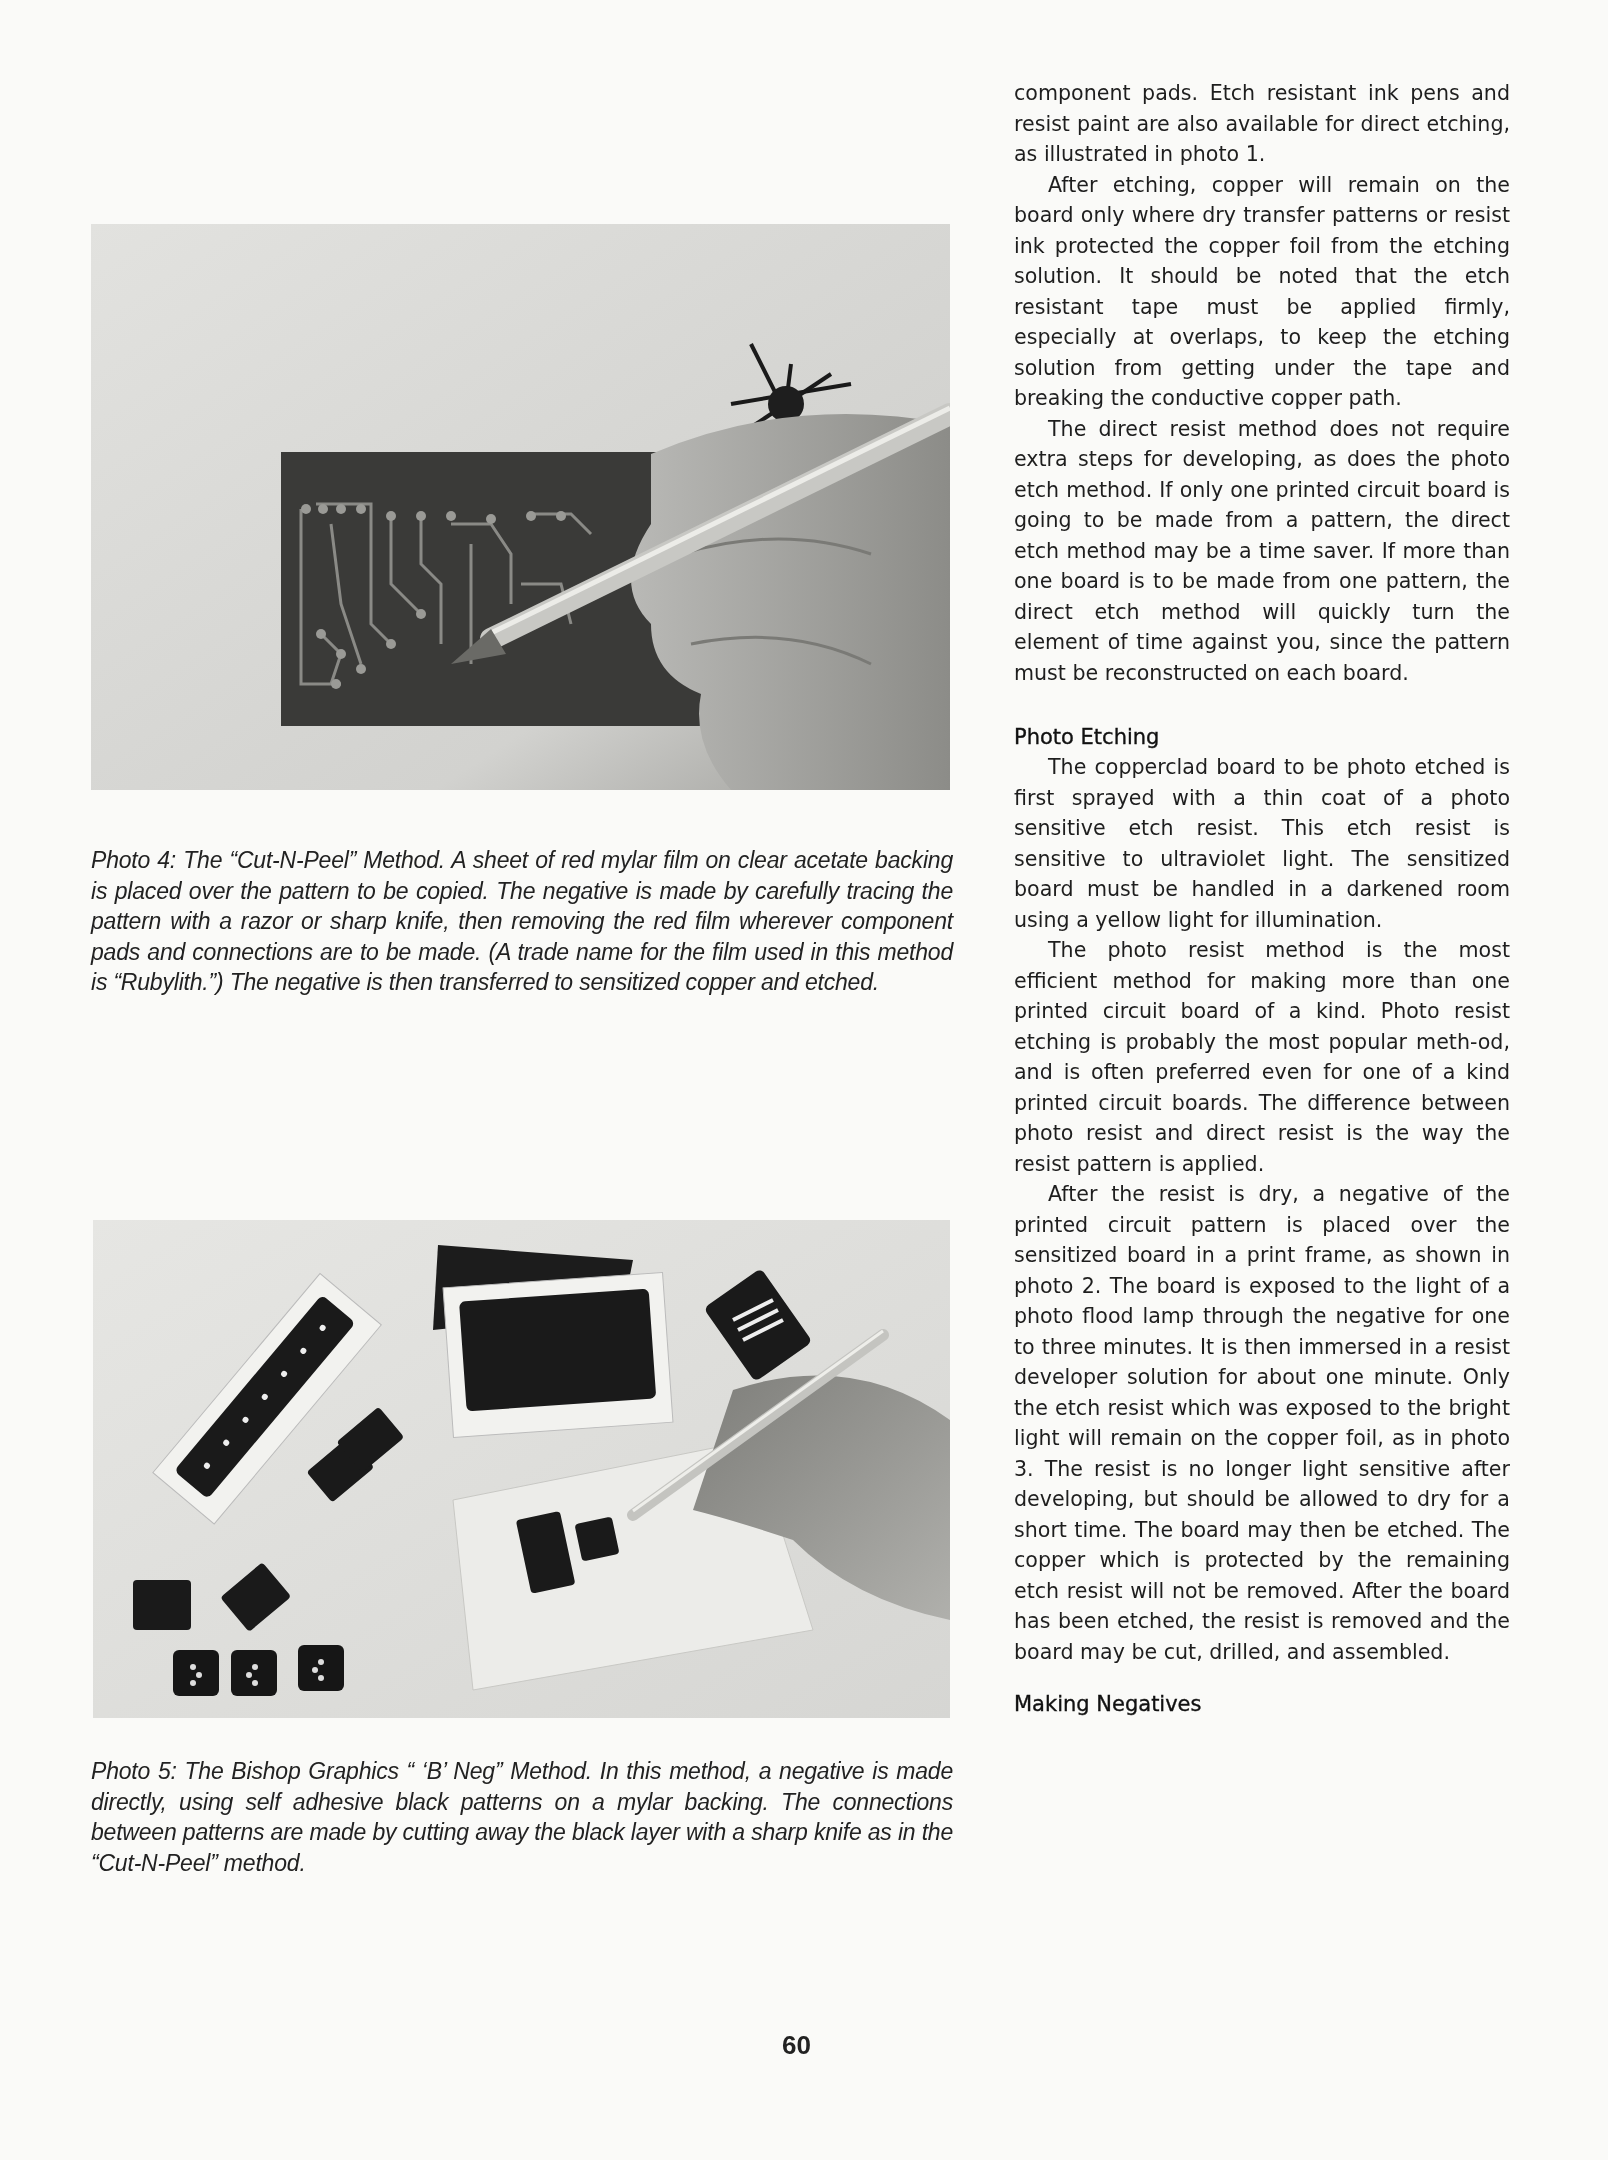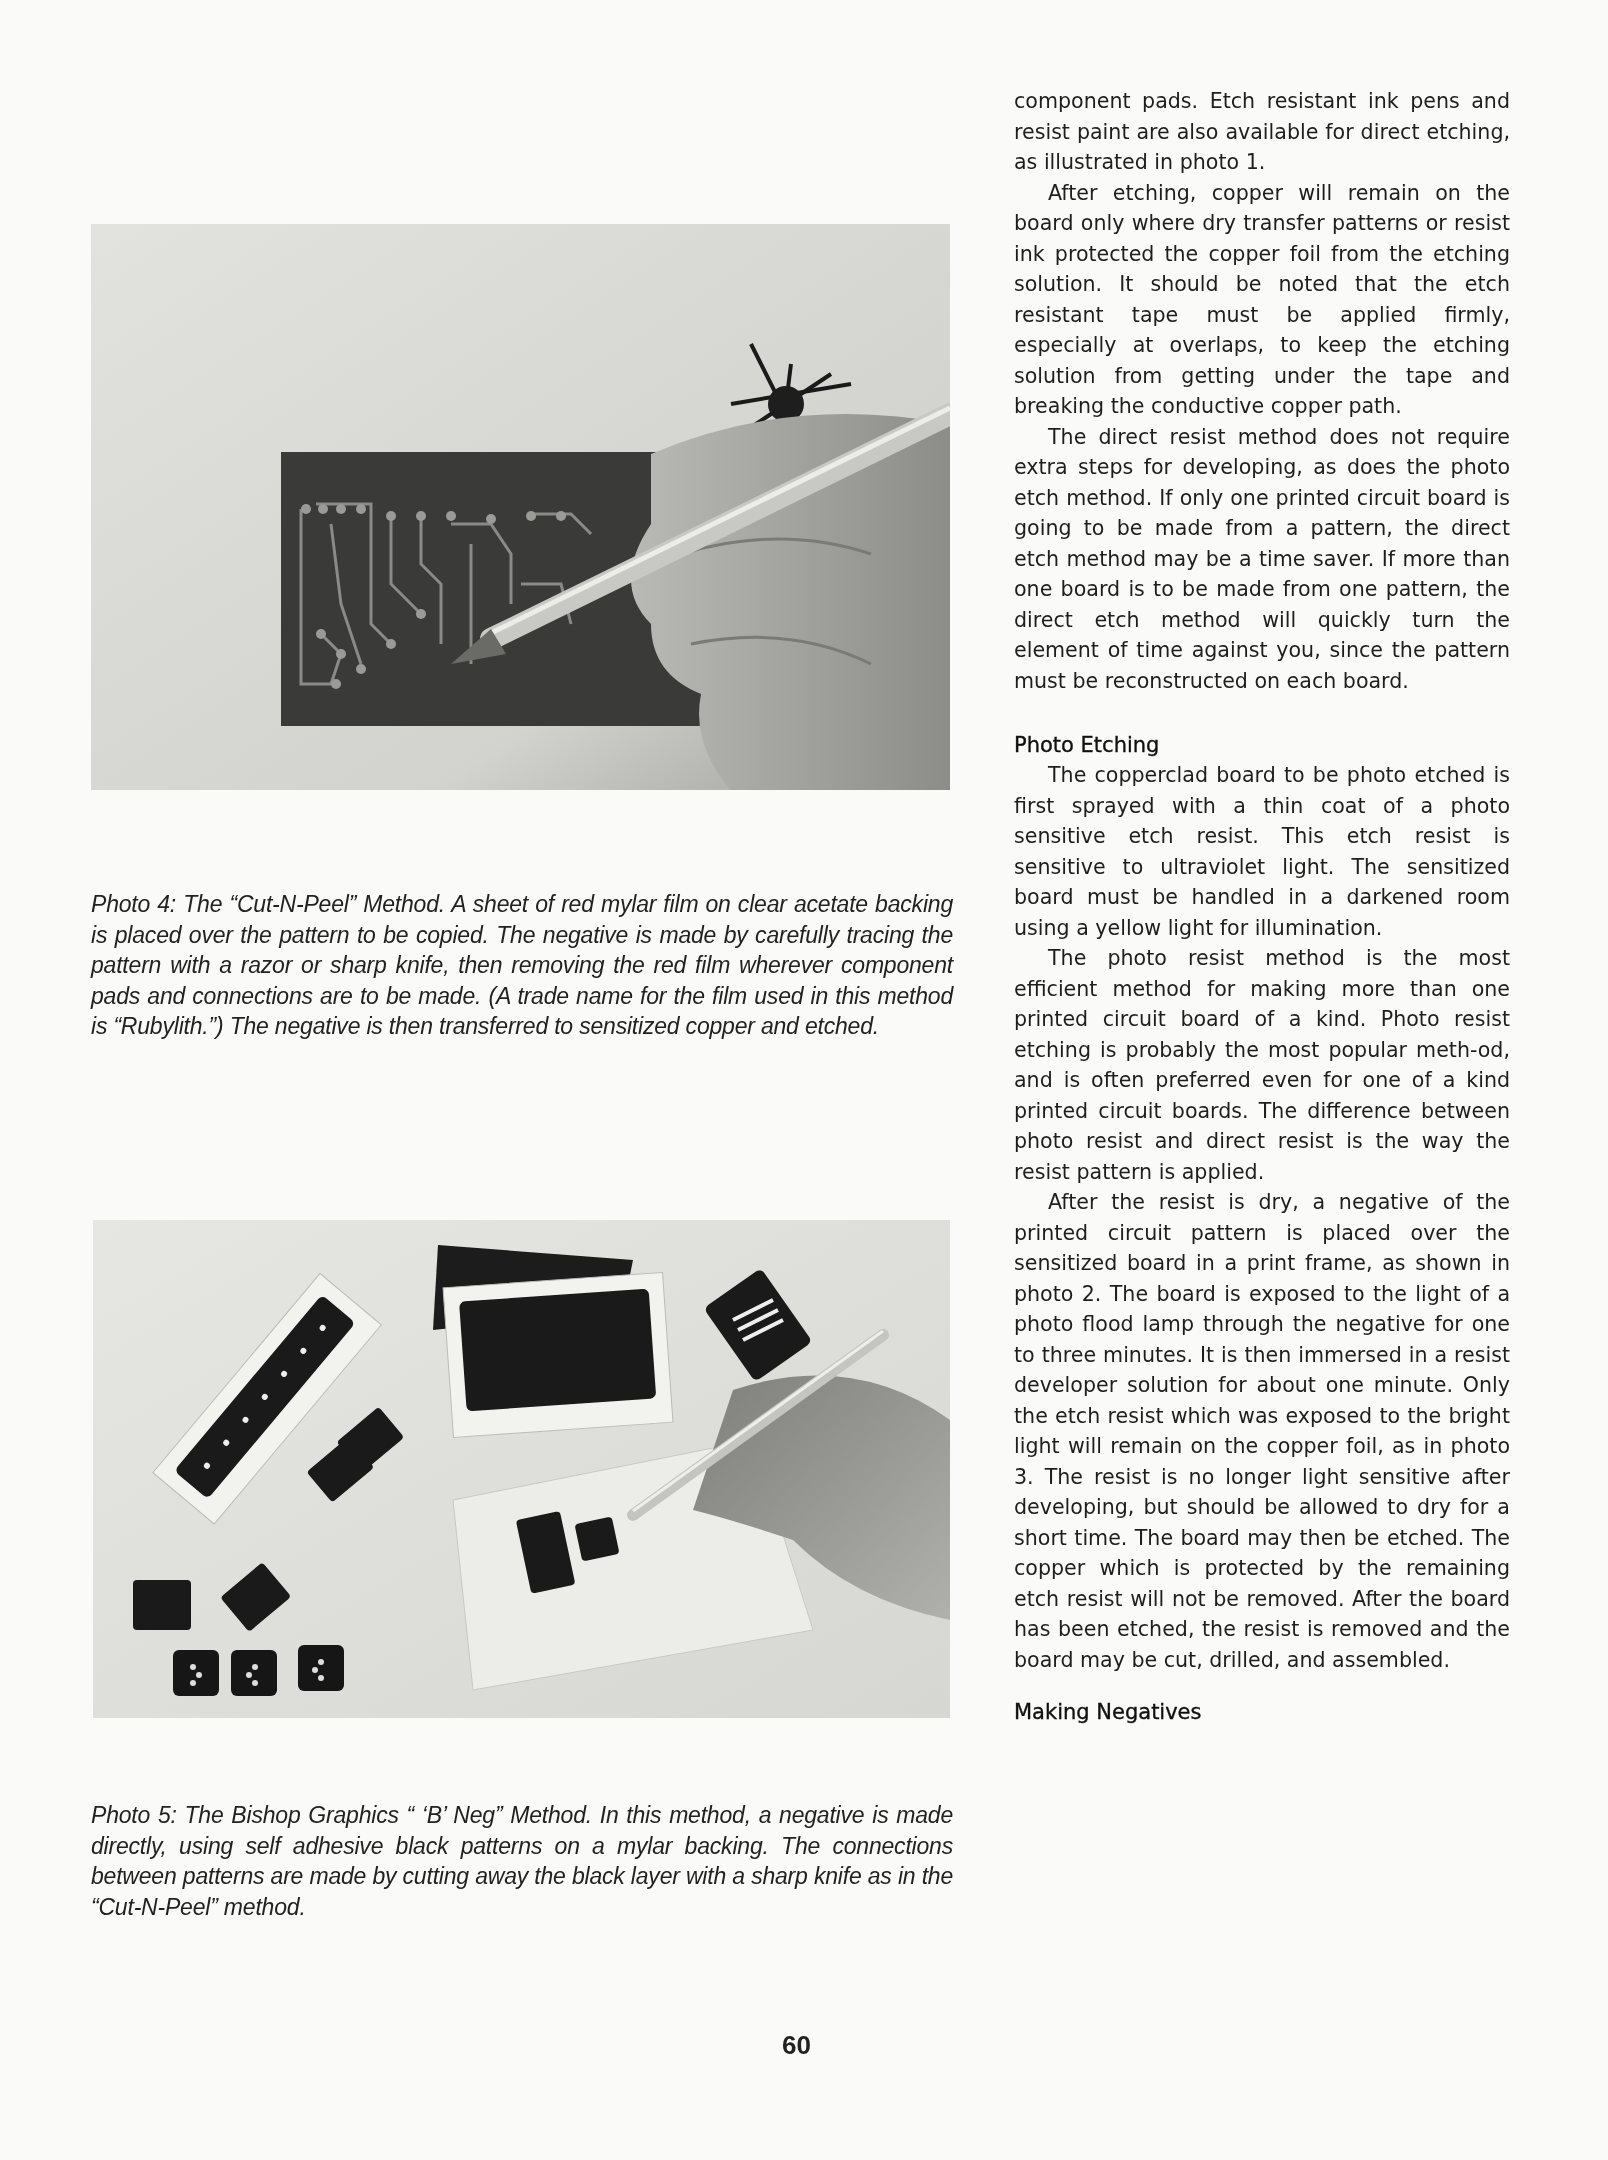--- a/index.html
+++ b/index.html
@@ -20,21 +20,20 @@
   .caption {
     position: absolute;
     left: 91px; width: 862px;
     font-family: "Liberation Sans", sans-serif;
     font-style: italic;
     font-size: 23px;
     line-height: 30.6px;
     text-align: justify;
     letter-spacing: -0.2px;
     color: #222;
-    margin-top: 44px;
   }
   .column {
     position: absolute;
     left: 1014px; width: 496px;
     font-family: "DejaVu Sans", sans-serif;
     font-size: 20.6px;
     line-height: 30.5px;
     text-align: justify;
     color: #1e1e1e;
   }
@@ -196,21 +195,21 @@
 
     <path d="M640 170 Q760 130 857 200 L857 400 Q760 380 700 320 Q640 300 600 290 Q620 230 640 170 Z" fill="url(#hand5)"></path>
 
     <line x1="790" y1="115" x2="540" y2="295" stroke="#c4c4c0" stroke-width="12" stroke-linecap="round"></line>
     <line x1="790" y1="111" x2="540" y2="291" stroke="#eeeeea" stroke-width="3"></line>
   </svg>
 </div>
 
 <div class="caption" style="top:1756px;">Photo 5: The Bishop Graphics “ ‘B’ Neg” Method. In this method, a negative is made directly, using self adhesive black patterns on a mylar backing. The connections between patterns are made by cutting away the black layer with a sharp knife as in the “Cut-N-Peel” method.</div>
 
-<div class="column" style="top:86px;">
+<div class="column" style="top:78px;">
   <p class="noindent">component pads. Etch resistant ink pens and resist paint are also available for direct etching, as illustrated in photo 1.</p>
   <p>After etching, copper will remain on the board only where dry transfer patterns or resist ink protected the copper foil from the etching solution. It should be noted that the etch resistant tape must be applied firmly, especially at overlaps, to keep the etching solution from getting under the tape and breaking the conductive copper path.</p>
   <p>The direct resist method does not require extra steps for developing, as does the photo etch method. If only one printed circuit board is going to be made from a pattern, the direct etch method may be a time saver. If more than one board is to be made from one pattern, the direct etch method will quickly turn the element of time against you, since the pattern must be reconstructed on each board.</p>
 
   <h2 style="margin-top:34px; ">Photo Etching</h2>
   <p>The copperclad board to be photo etched is first sprayed with a thin coat of a photo sensitive etch resist. This etch resist is sensitive to ultraviolet light. The sensitized board must be handled in a darkened room using a yellow light for illumination.</p>
   <p>The photo resist method is the most efficient method for making more than one printed circuit board of a kind. Photo resist etching is probably the most popular meth-od, and is often preferred even for one of a kind printed circuit boards. The difference between photo resist and direct resist is the way the resist pattern is applied.</p>
   <p>After the resist is dry, a negative of the printed circuit pattern is placed over the sensitized board in a print frame, as shown in photo 2. The board is exposed to the light of a photo flood lamp through the negative for one to three minutes. It is then immersed in a resist developer solution for about one minute. Only the etch resist which was exposed to the bright light will remain on the copper foil, as in photo 3. The resist is no longer light sensitive after developing, but should be allowed to dry for a short time. The board may then be etched. The copper which is protected by the remaining etch resist will not be removed. After the board has been etched, the resist is removed and the board may be cut, drilled, and assembled.</p>
 
   <h2 style="margin-top:22px; margin-bottom:24px;">Making Negatives</h2>

